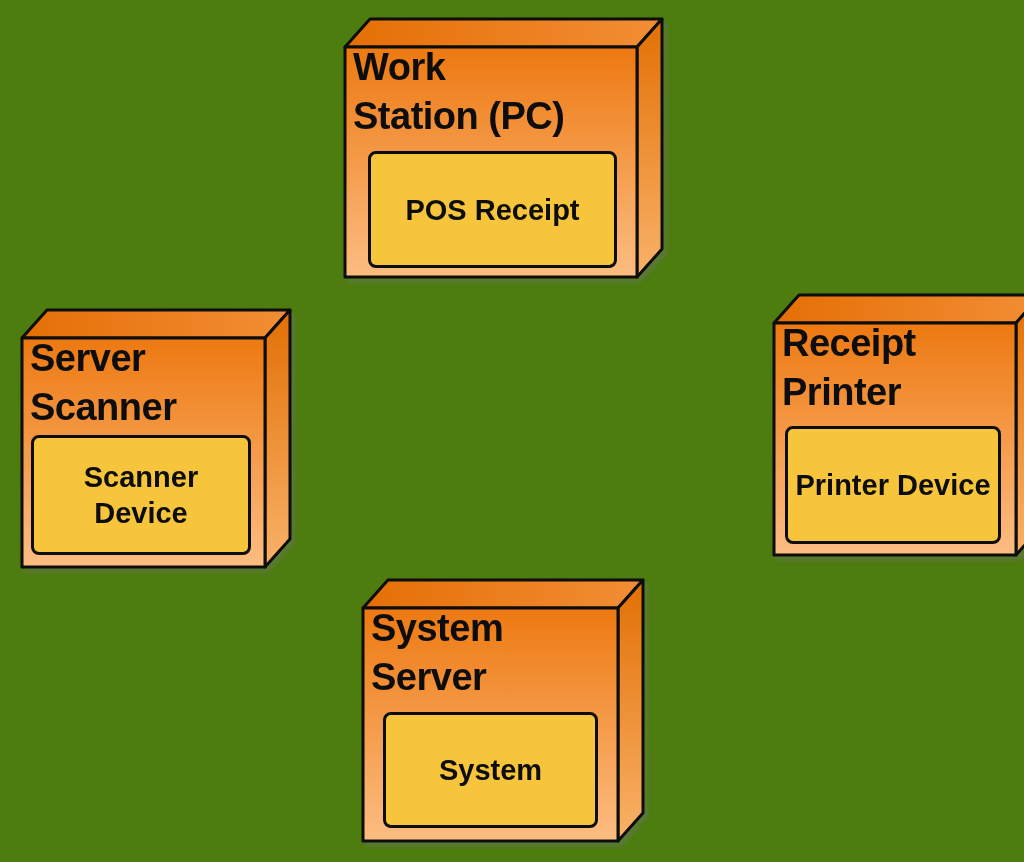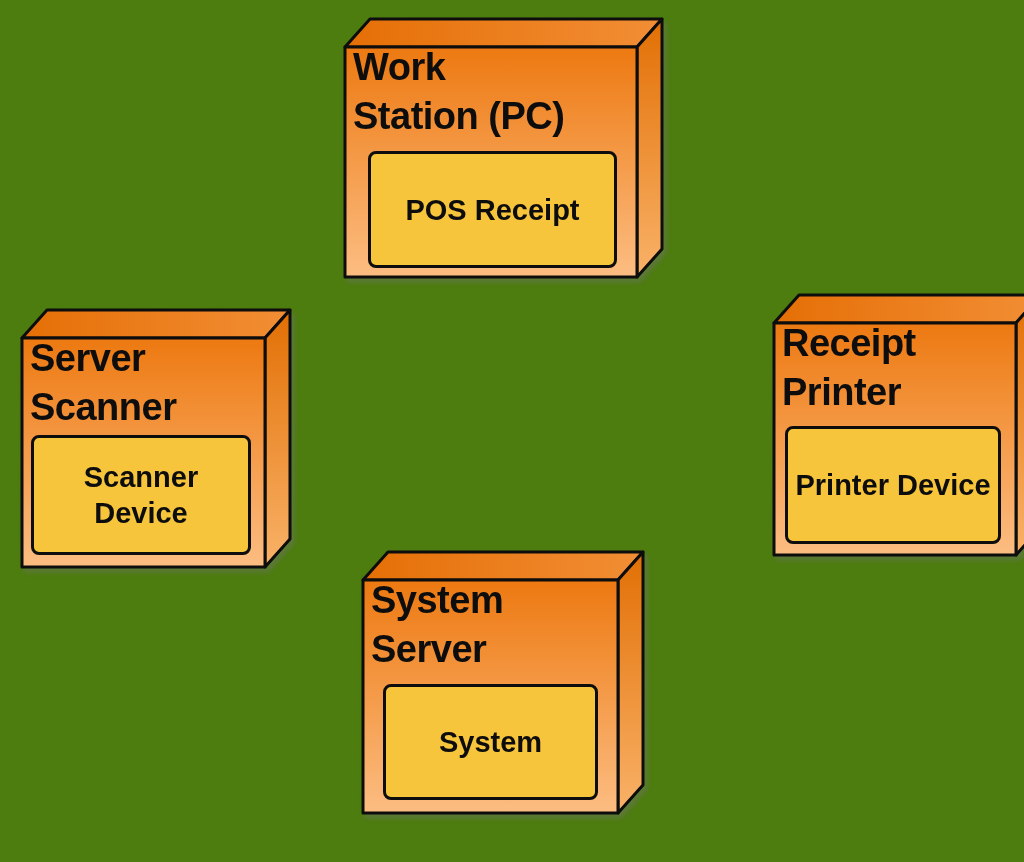--- a/index.html
+++ b/index.html
@@ -110,21 +110,21 @@
       <polygon points="242,28 267,0 267,232 242,260" fill="url(#grad-side)" stroke="#0d0d0d" stroke-width="3" stroke-linejoin="round"></polygon>
       <rect x="0" y="28" width="242" height="232" fill="url(#grad-front)" stroke="#0d0d0d" stroke-width="3" stroke-linejoin="round"></rect>
     </svg>
     <div class="node-title">Receipt
 Printer</div>
     <div class="component" style="left:11px; top:131px; width:216px; height:118px;text-align:center;">
       <span class="component-label">Printer Device</span>
     </div>
   </div>
 
-  <div class="node" style="left:363px; top:552px; width:280px; height:261px;">
+  <div class="node" style="left:363px; top:580px; width:280px; height:261px;">
     <svg width="280" height="261" viewBox="0 0 280 261">
       <polygon points="0,28 25,0 280,0 255,28" fill="url(#grad-top)" stroke="#0d0d0d" stroke-width="3" stroke-linejoin="round"></polygon>
       <polygon points="255,28 280,0 280,233 255,261" fill="url(#grad-side)" stroke="#0d0d0d" stroke-width="3" stroke-linejoin="round"></polygon>
       <rect x="0" y="28" width="255" height="233" fill="url(#grad-front)" stroke="#0d0d0d" stroke-width="3" stroke-linejoin="round"></rect>
     </svg>
     <div class="node-title">System
 Server</div>
     <div class="component" style="left:20px; top:132px; width:215px; height:116px;">
       <span class="component-label">System</span>
     </div>

